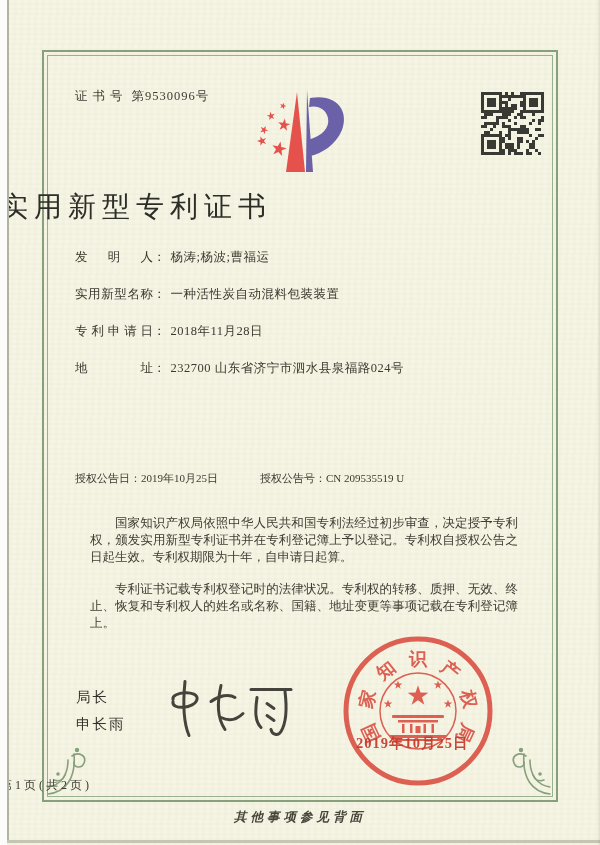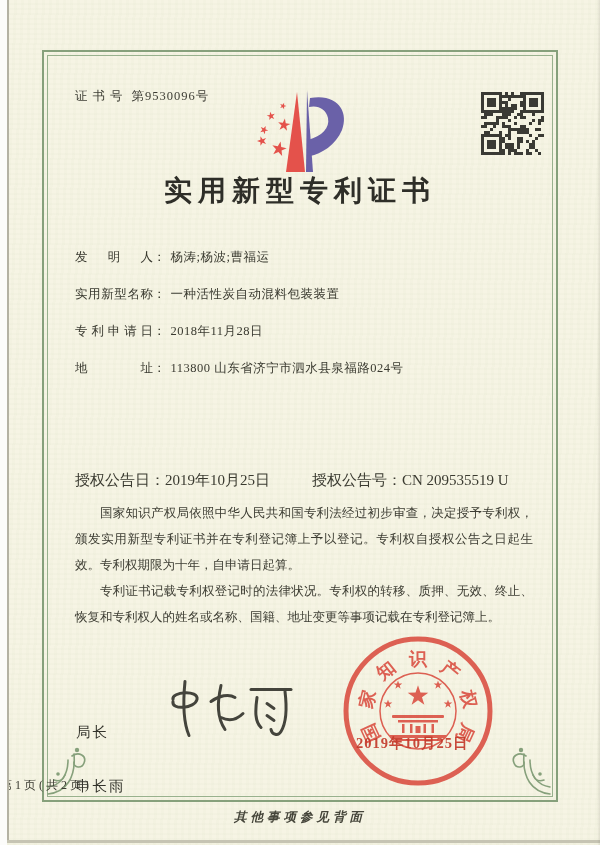--- a/index.html
+++ b/index.html
@@ -30,38 +30,38 @@
   .corner-br{left:496px;top:740px;transform:scaleX(-1);}
 
   .cert-no{position:absolute;left:75px;top:88px;font-size:12.5px;color:#3c3c33;}
   .cert-no .cn-label{letter-spacing:5px;margin-right:4px;}
   .cert-no .cn-value{letter-spacing:1px;}
 
   .logo{position:absolute;left:250px;top:84px;width:100px;height:95px;}
   .qr{position:absolute;left:481px;top:92px;width:63px;height:63px;line-height:0;}
 
   .title{
-    position:absolute;left:0;right:0;top:172px;margin:0;
-    text-align:center;font-size:28px;font-weight:bold;
+    position:absolute;left:0;right:0;top:188px;margin:0;
+    font-size:28px;font-weight:normal;
     letter-spacing:6px;color:#2e2e28;
   }
 
   .fields{position:absolute;left:75px;top:249px;width:460px;}
   .frow{height:37px;font-size:12.5px;color:#3a3a30;white-space:nowrap;}
   .flabel{display:inline-block;width:78px;text-align:justify;text-align-last:justify;vertical-align:top;}
   .fvalue{margin-left:5px;letter-spacing:.5px;}
 
-  .grant-row{position:absolute;left:75px;top:471px;width:462px;font-size:15px;color:#3a3a30;white-space:nowrap;}
+  .grant-row{position:absolute;left:75px;top:471px;width:462px;font-size:11px;color:#3a3a30;white-space:nowrap;}
   .grant-no{margin-left:42px;}
 
   .paras{position:absolute;left:75px;top:500px;width:458px;}
-  .para{margin:0;font-size:12.5px;line-height:26px;text-indent:2em;color:#3d3d33;text-align:justify;}
+  .para{margin:15px;font-size:12.5px;line-height:17px;text-indent:2em;color:#3d3d33;text-align:justify;}
 
   .officer{position:absolute;left:76px;top:688px;font-size:14.5px;color:#33332b;}
-  .officer div{margin-bottom:8px;letter-spacing:2px;margin-top:35px;}
+  .officer div{margin-bottom:8px;letter-spacing:2px;}
 
   .signature{position:absolute;left:165px;top:676px;width:145px;height:68px;}
 
   .seal{position:absolute;left:341px;top:634px;width:154px;height:154px;opacity:.85;}
   .seal text{font-size:18px;font-weight:bold;fill:#d9473a;font-family:"Liberation Serif",serif;}
   .seal-date{
     position:absolute;left:356px;top:734px;
     font-size:14.5px;color:#c43a2b;letter-spacing:1px;opacity:.92;font-weight:bold;
   }
 
@@ -358,21 +358,21 @@
     <div class="frow">
       <span class="flabel">发明人</span><span>：</span><span class="fvalue">杨涛;杨波;曹福运</span>
     </div>
     <div class="frow">
       <span class="flabel">实用新型名称</span><span>：</span><span class="fvalue">一种活性炭自动混料包装装置</span>
     </div>
     <div class="frow">
       <span class="flabel">专利申请日</span><span>：</span><span class="fvalue">2018年11月28日</span>
     </div>
     <div class="frow">
-      <span class="flabel">地址</span><span>：</span><span class="fvalue">113800 山东省济宁市泗水县泉福路024号</span>
+      <span class="flabel">地址</span><span>：</span><span class="fvalue">232700 山东省济宁市泗水县泉福路024号</span>
     </div>
   </div>
 
   <div class="grant-row">
     <span><span>授权公告日</span><span>：</span><span>2019年10月25日</span></span><span class="grant-no"><span>授权公告号</span><span>：</span><span>CN 209535519 U</span></span>
   </div>
 
   <div class="paras">
     <p class="para">国家知识产权局依照中华人民共和国专利法经过初步审查，决定授予专利权，颁发实用新型专利证书并在专利登记簿上予以登记。专利权自授权公告之日起生效。专利权期限为十年，自申请日起算。</p>
     <p class="para">专利证书记载专利权登记时的法律状况。专利权的转移、质押、无效、终止、恢复和专利权人的姓名或名称、国籍、地址变更等事项记载在专利登记簿上。</p>

